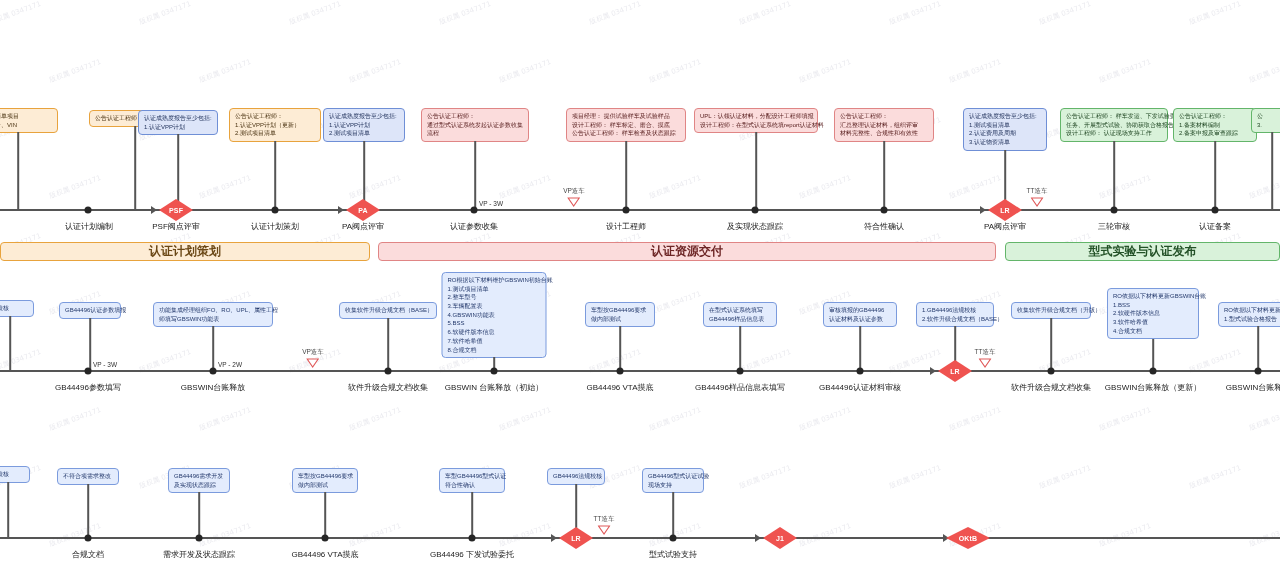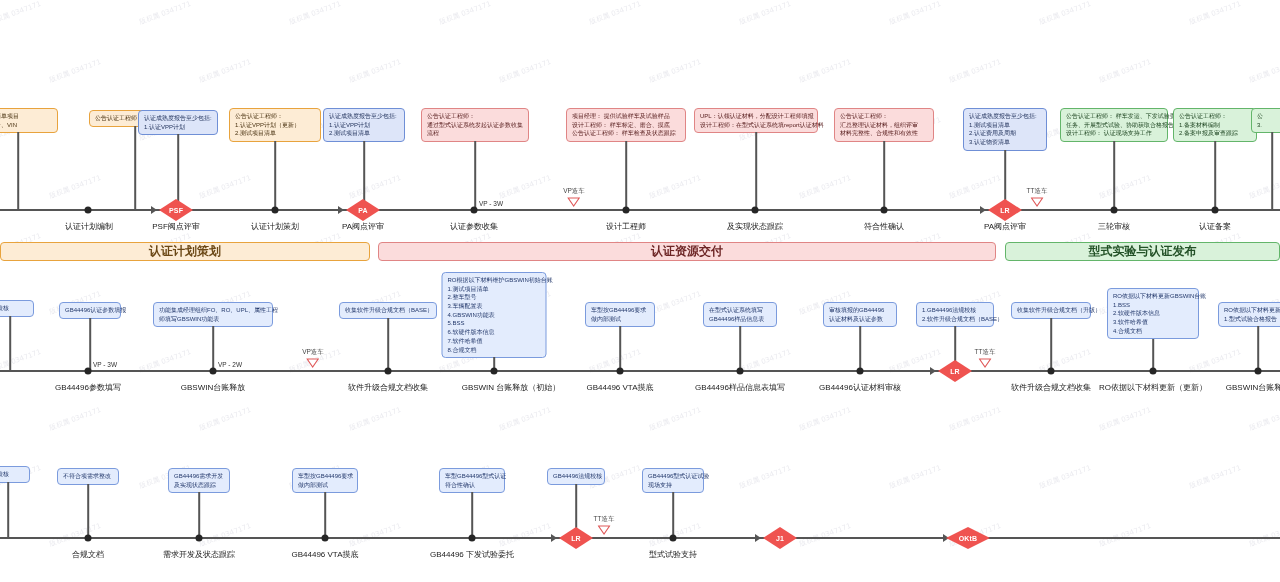--- a/index.html
+++ b/index.html
@@ -345,35 +345,35 @@
     <div class="lane-line" style="top: 370px;"></div>
     <div class="dot" style="left: 88px; top: 371px;"></div>
     <div class="axis-tag" style="left: 93px; top: 361px;">VP - 3W</div>
     <div class="caption" style="left: 88px; top: 382px;">GB44496参数填写</div>
     <div class="dot" style="left: 213px; top: 371px;"></div>
     <div class="axis-tag" style="left: 218px; top: 361px;">VP - 2W</div>
     <div class="caption" style="left: 213px; top: 382px;">GBSWIN台账释放</div>
     <div class="dot" style="left: 388px; top: 371px;"></div>
     <div class="caption" style="left: 388px; top: 382px;">软件升级合规文档收集</div>
     <div class="dot" style="left: 494px; top: 371px;"></div>
-    <div class="caption" style="left: 494px; top: 382px; margin-left: 17px;">GBSWIN 台账释放（初始）</div>
+    <div class="caption" style="left: 494px; top: 382px;">GBSWIN 台账释放（初始）</div>
     <div class="dot" style="left: 620px; top: 371px;"></div>
     <div class="caption" style="left: 620px; top: 382px;">GB44496 VTA摸底</div>
     <div class="dot" style="left: 740px; top: 371px;"></div>
     <div class="caption" style="left: 740px; top: 382px;">GB44496样品信息表填写</div>
     <div class="dot" style="left: 860px; top: 371px;"></div>
     <div class="caption" style="left: 860px; top: 382px;">GB44496认证材料审核</div>
     <div class="arrowhead" style="left: 933px; top: 371px;"></div>
     <div class="diamond" style="left: 955px; top: 371px;">
       <span>LR</span>
     </div>
     <div class="dot" style="left: 1051px; top: 371px;"></div>
     <div class="caption" style="left: 1051px; top: 382px;">软件升级合规文档收集</div>
     <div class="dot" style="left: 1153px; top: 371px;"></div>
-    <div class="caption" style="left: 1153px; top: 382px;">RO依据以下材料更新（更新）</div>
+    <div class="caption" style="left: 1153px; top: 382px;">GBSWIN台账释放（更新）</div>
     <div class="dot" style="left: 1258px; top: 371px;"></div>
     <div class="caption" style="left: 1258px; top: 382px;">GBSWIN台账释放</div>
     <div class="gate" style="left: 313px; top: 348px;">
       <div class="glabel">VP造车</div>
       <svg width="13" height="10" class="tri-svg">
         <path d="M1 1 L12 1 L6.5 9 Z" fill="#ffffff" stroke="#e05a5a" stroke-width="1.1"></path>
       </svg>
     </div>
     <div class="gate" style="left: 985px; top: 348px;">
       <div class="glabel">TT造车</div>

